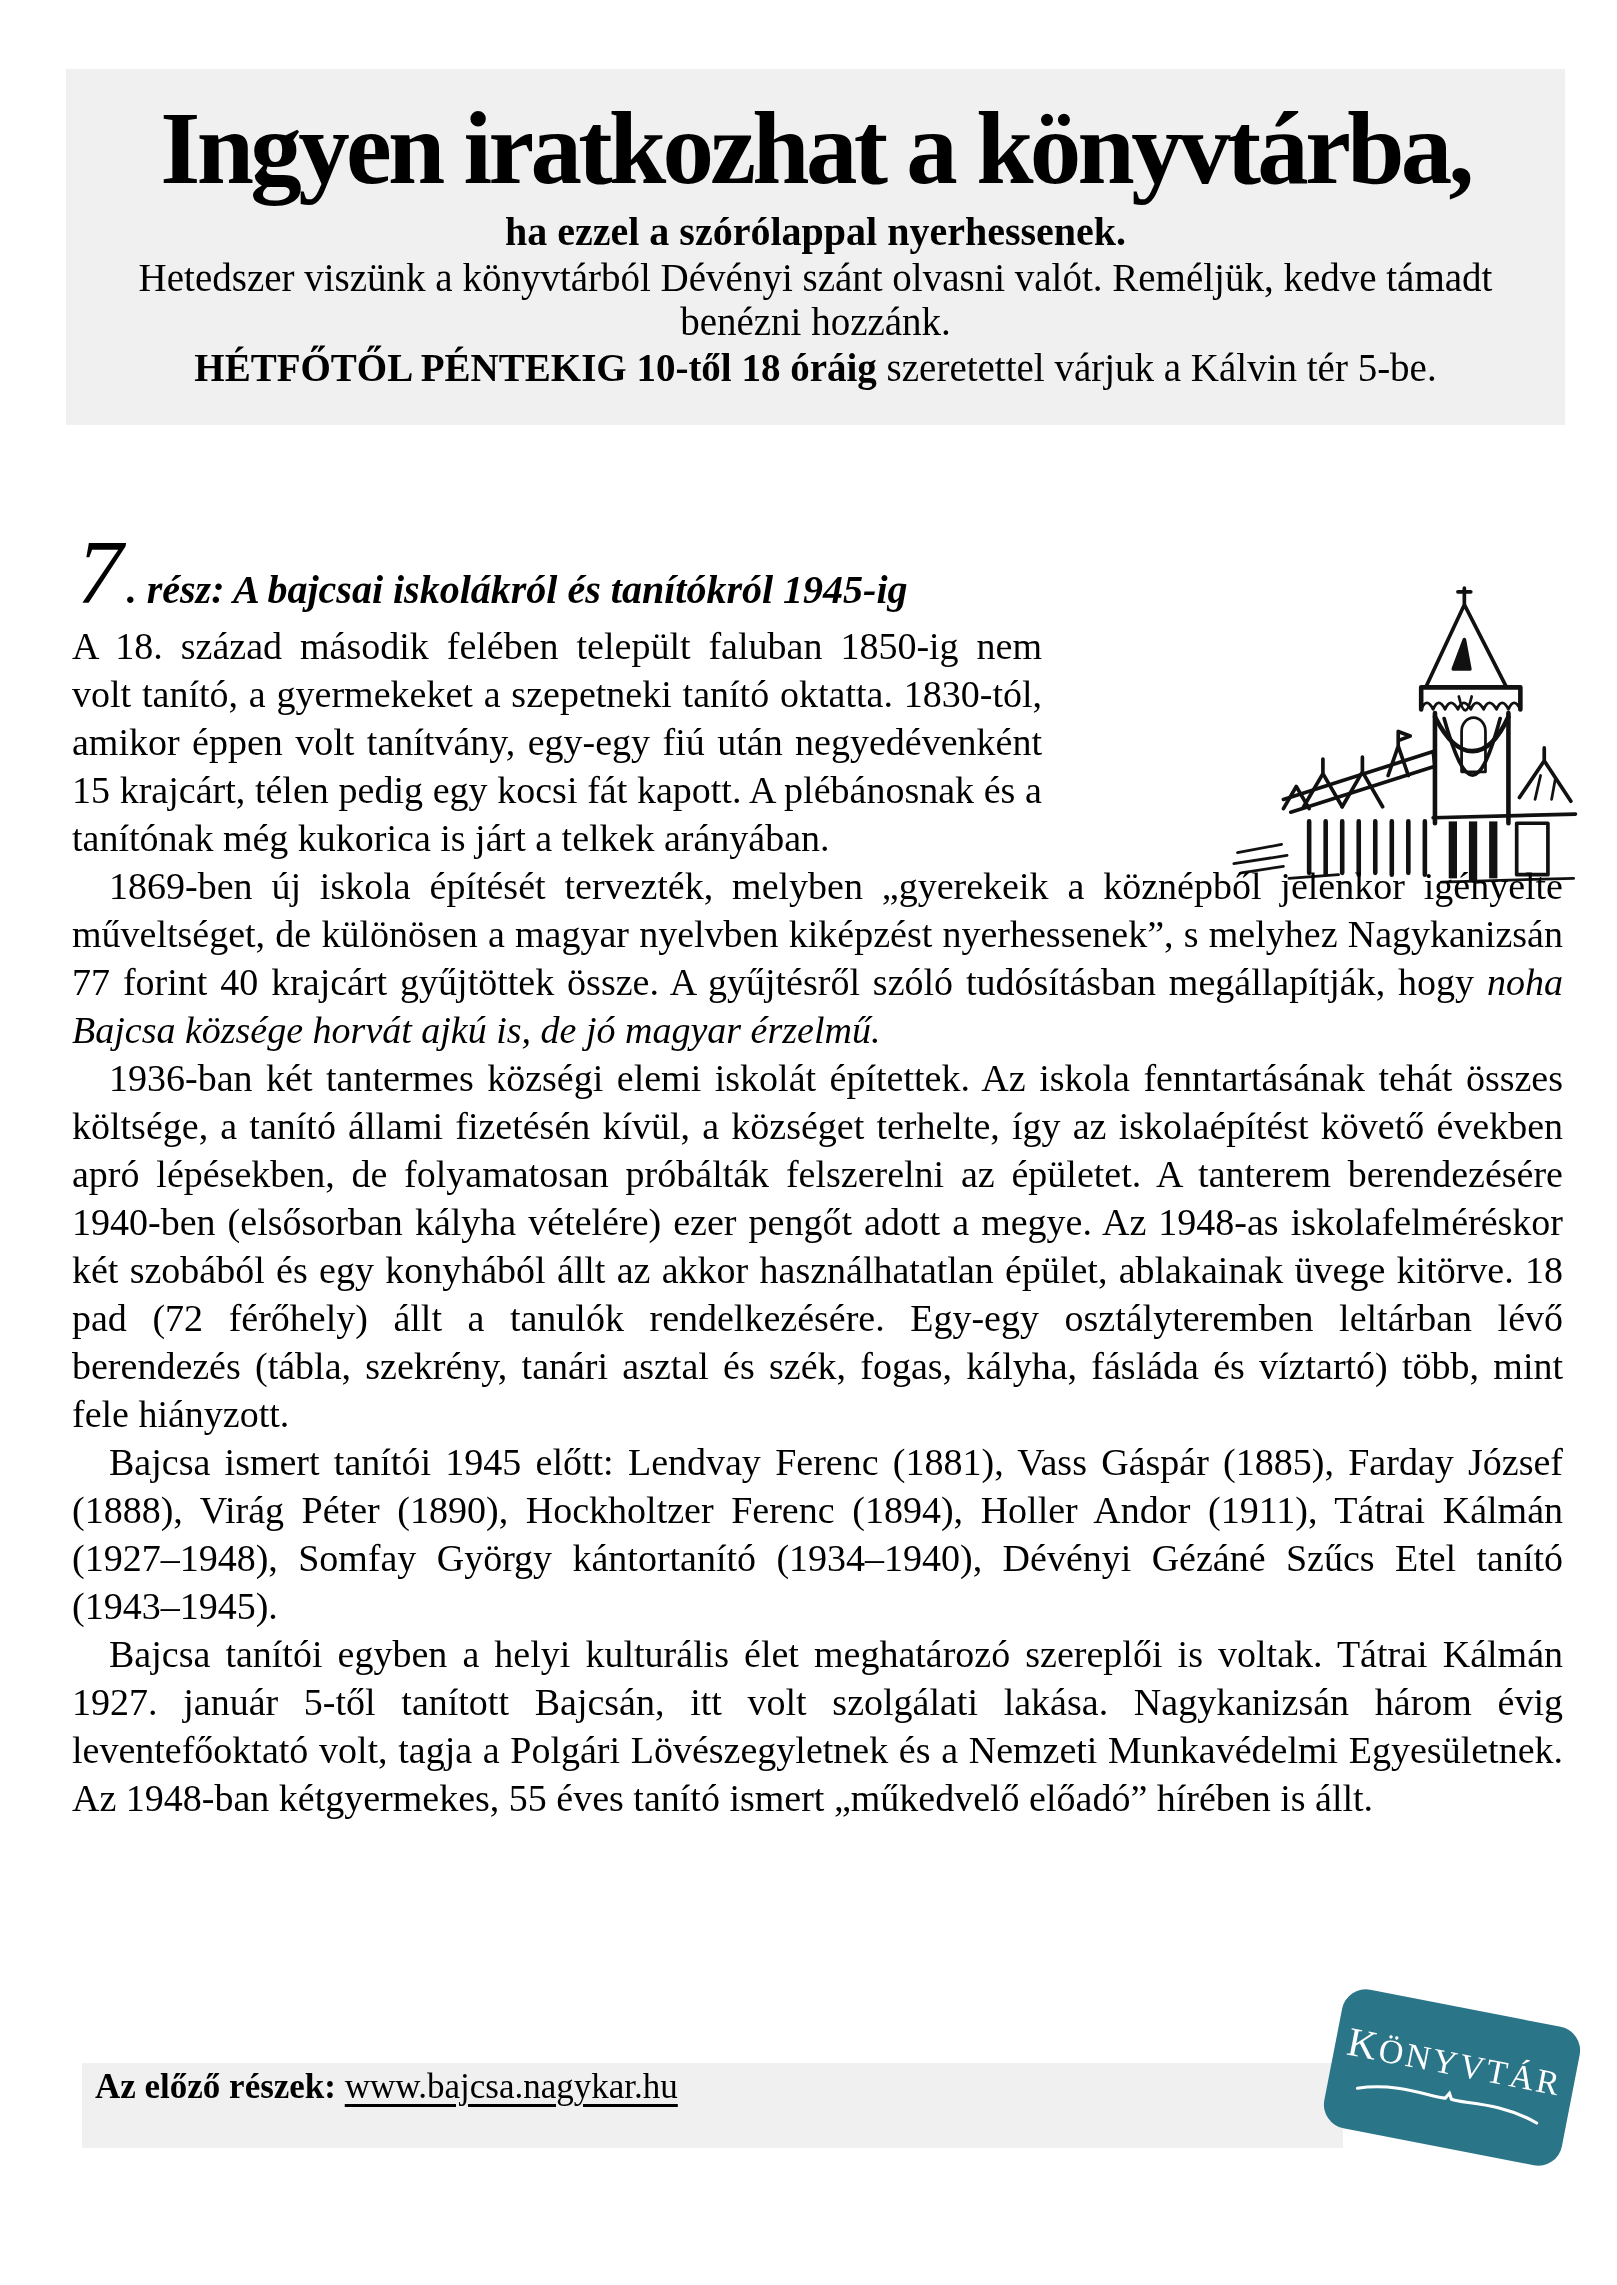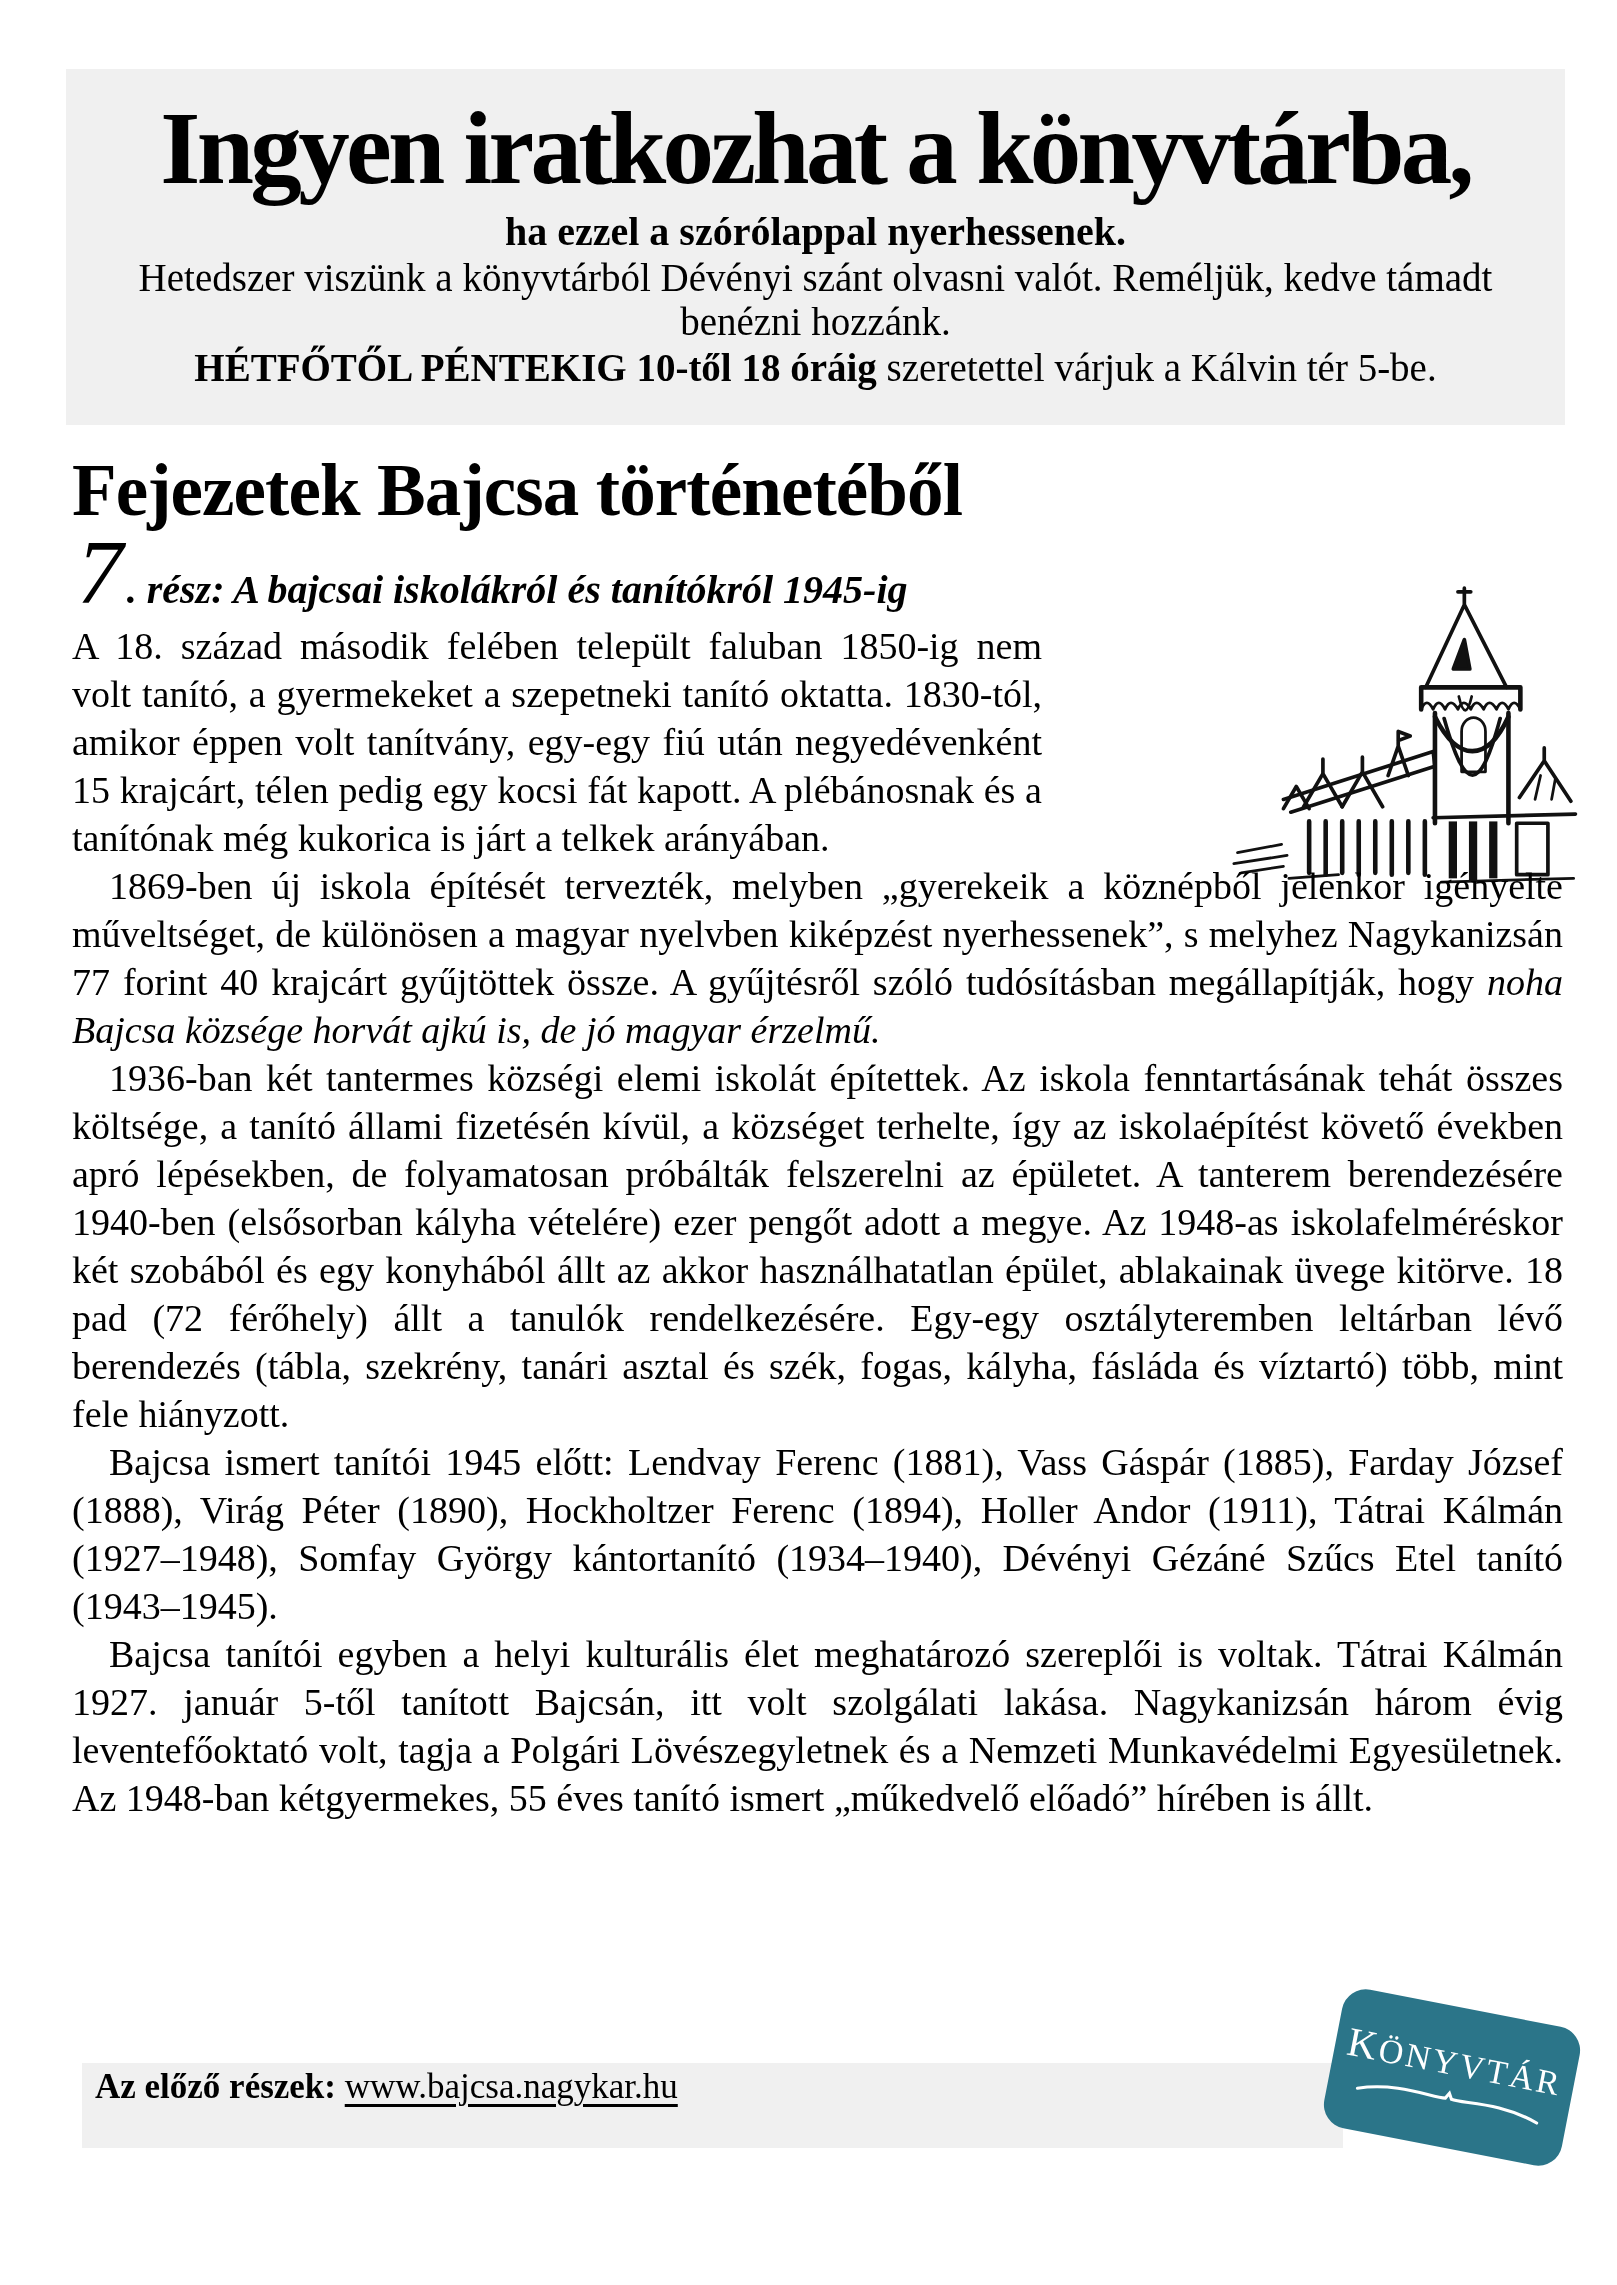--- a/index.html
+++ b/index.html
@@ -76,21 +76,20 @@
 
   <div class="header-box">
     <div class="hdr-title">Ingyen iratkozhat a könyvtárba,</div>
     <div class="hdr-sub">ha ezzel a szórólappal nyerhessenek.</div>
     <div class="hdr-intro">Hetedszer viszünk a könyvtárból Dévényi szánt olvasni valót. Reméljük, kedve támadt benézni hozzánk.</div>
     <div class="hdr-hours">
       <b>HÉTFŐTŐL PÉNTEKIG 10-től 18 óráig</b><span> szeretettel várjuk a Kálvin tér 5-be.</span>
     </div>
   </div>
 
-  <div class="art-heading">Fejezetek Bajcsa történetéből</div>
 
   <div class="part-line">
     <span class="part-number">7</span><span class="part-title">. rész: A bajcsai iskolákról és tanítókról 1945-ig</span>
   </div>
 
   <div class="church">
     <svg width="360" height="307" viewBox="0 0 392 334">
       <g stroke="#111" fill="none" stroke-width="4" stroke-linecap="round" stroke-linejoin="round">
 
         <path d="M253,30 L211,120 M253,30 L299,120 M253,30 L253,12 M246,16 L260,16"></path>

